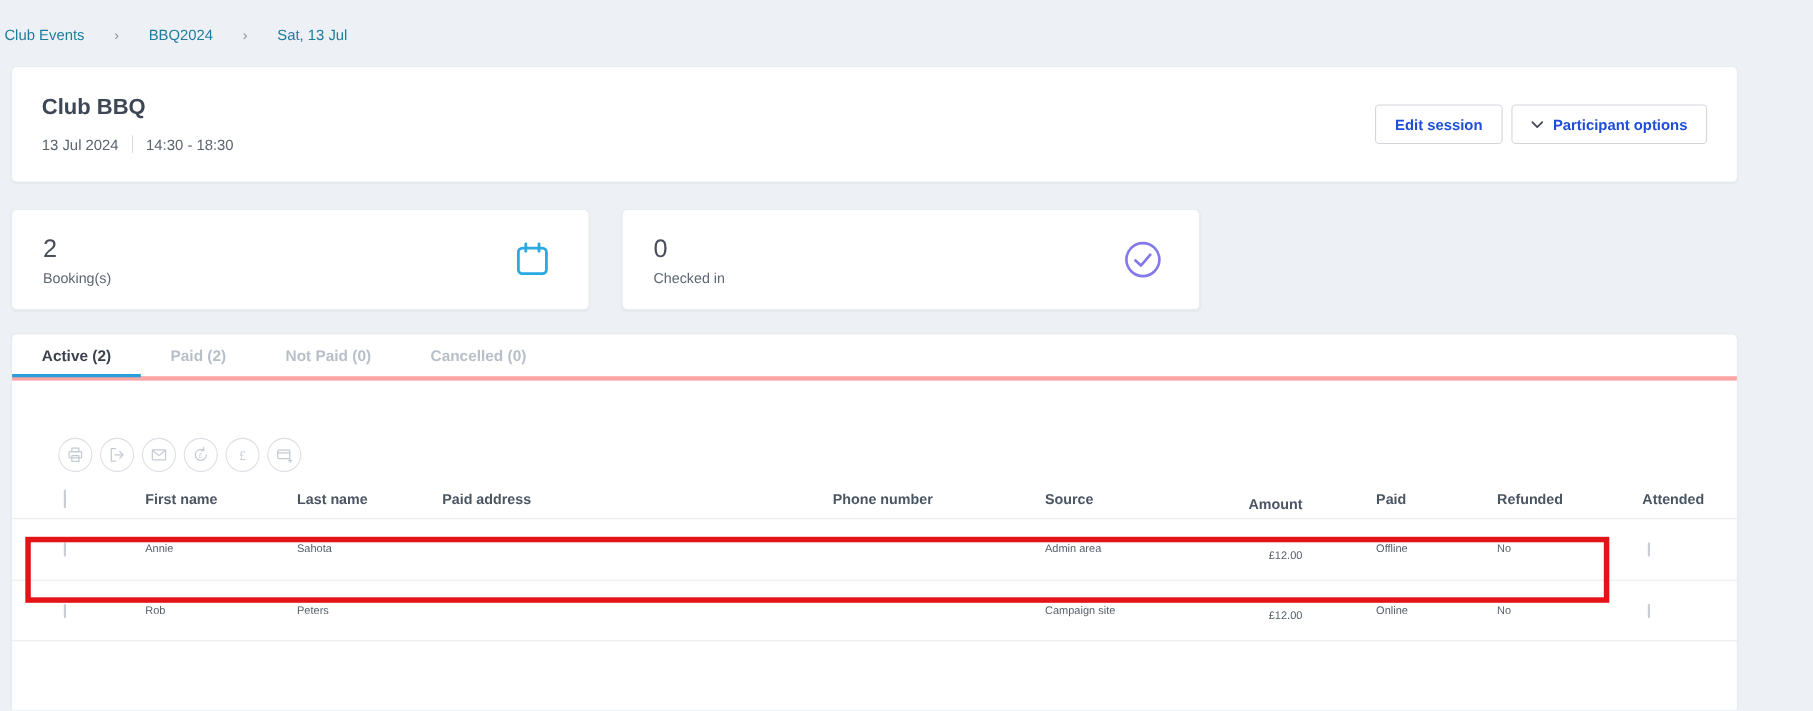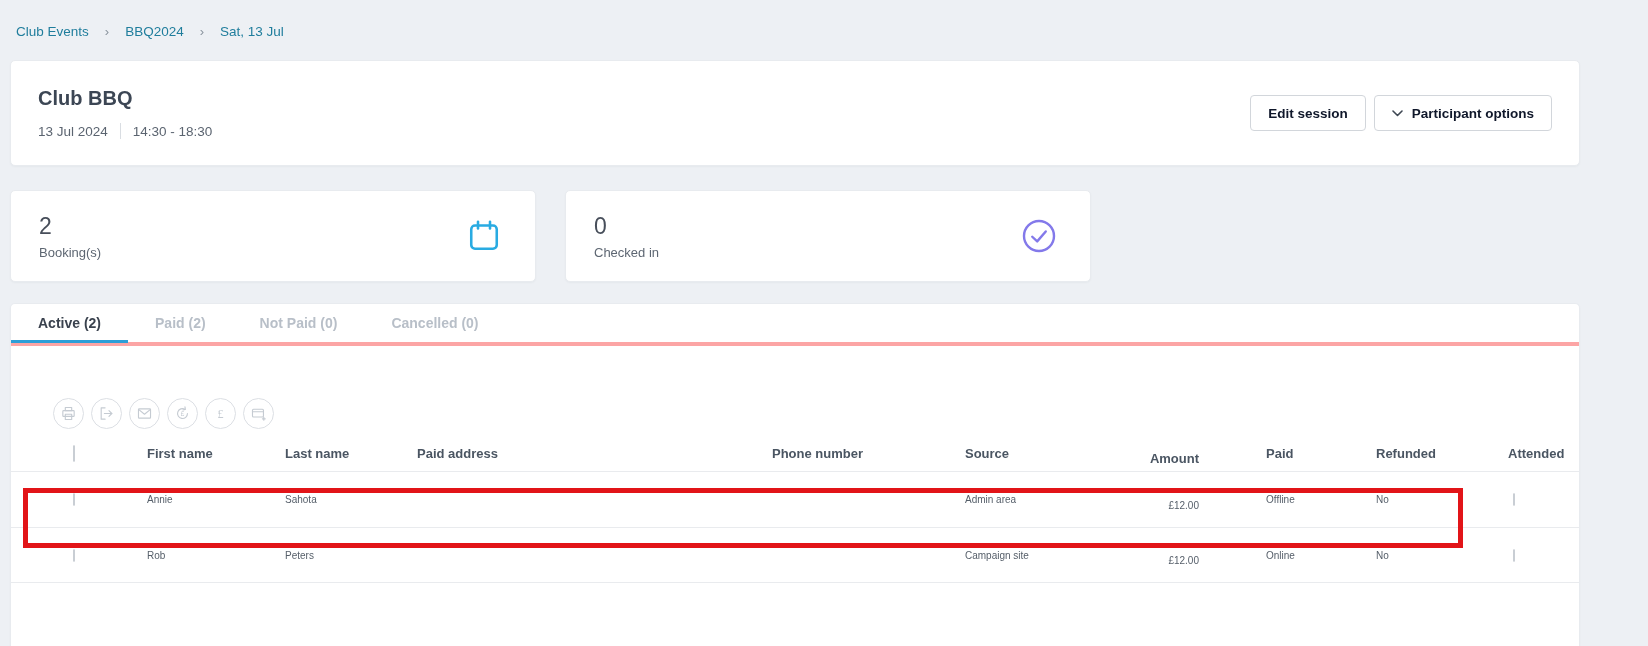--- a/index.html
+++ b/index.html
@@ -4,56 +4,56 @@
 <style>
   * { margin:0; padding:0; box-sizing:border-box; }
   html,body { background:#edf0f4; }
   .page {
     position:relative; width:1648px; height:646px; overflow:hidden;
     background:#edf0f4;
     font-family:"Liberation Sans", sans-serif;
     color:#555e69;
   }
   
-  .breadcrumb { position:absolute; left:16px; top:24px; display:flex; align-items:flex-end; gap:16px; font-size:13.5px; }
+  .breadcrumb { position:absolute; left:4px; top:24px; display:flex; align-items:flex-end; gap:27px; font-size:13.5px; }
   .crumb { color:#1f7d9c; cursor:pointer; }
   .crumb-sep { color:#8a949e; font-size:13px; }
   
   .card { position:absolute; background:#fff; border:1px solid #e8ebef; border-radius:5px; box-shadow:0 1px 2px rgba(30,40,60,0.04); }
   .header-card { left:10px; top:60px; width:1570px; height:106px; }
   .header-inner { display:flex; justify-content:space-between; align-items:center; height:100%; padding:18px 27px; }
   .session-title { font-size:20px; font-weight:700; color:#3c4654; }
   .session-sub { display:flex; align-items:center; gap:12px; margin-top:13px; font-size:13.5px; color:#5b6470; }
   .vbar { width:1px; height:16px; background:#d9dde2; }
   .hdr-buttons { display:flex; gap:8px; }
   .btn {
     display:flex; align-items:center; gap:9px; height:36px; padding:0 17px;
     background:#fff; border:1px solid #d2d6db; border-radius:4px;
-    font-size:13.5px; font-weight:600; color:#0f172a; cursor:pointer;
+    font-size:13.5px; font-weight:600; color:#1d4ed8; cursor:pointer;
     font-family:"Liberation Sans", sans-serif;
   }
   
   .stat-card { top:190px; width:526px; height:92px; }
   .stat-card.c1 { left:10px; }
   .stat-card.c2 { left:565px; }
   .stat-inner { display:flex; justify-content:space-between; align-items:center; height:100%; padding:0 33px 0 28px; }
   .stat-value { font-size:23px; color:#474e5a; }
   .stat-label { font-size:13px; color:#5d6672; margin-top:5px; }
   
   .main-panel { position:absolute; left:10px; top:303px; width:1570px; height:343px; background:#fff; border:1px solid #e8ebef; border-bottom:none; border-radius:5px 5px 0 0; box-shadow:0 1px 2px rgba(30,40,60,0.04); }
   .tabs { display:flex; height:42px; border-bottom:4px solid #fca5a5; }
   .tab { position:relative; display:flex; align-items:center; padding:0 27px; font-size:14px; font-weight:700; color:#b8bfc8; cursor:pointer; }
   .tab.active { color:#3a424e; }
   .tab.active::after { content:""; position:absolute; left:0; right:0; bottom:-1px; height:3px; background:#2d9fd8; }
   
   .toolbar { display:flex; gap:7px; margin:52px 0 0 42px; }
   .tool-btn { width:31px; height:31px; border-radius:50%; border:1px solid #dcdfe4; background:#fff; display:flex; align-items:center; justify-content:center; cursor:pointer; }
   .tool-btn svg { display:block; }
   
-  .grid-row { display:grid; grid-template-columns:74px 138px 132px 355px 193px 150px 84px 177px 132px 80px; align-items:center; padding-left:62px; }
+  .grid-row { display:grid; grid-template-columns:74px 138px 132px 355px 193px 150px 84px 177px 132px 80px; align-items:center; padding-left:47px; }
   .thead { margin-top:6px; height:37px; border-bottom:1px solid #e9ebee; font-size:13px; font-weight:700; color:#4a5562; }
   .trow { height:56px; border-bottom:1px solid #e9ebee; font-size:10px; color:#555e69; }
   .trow.r2 { height:55px; }
   .col-amount { text-align:right;margin-top:11px; }
   .col-paid { padding-left:67px; }
   .cb { width:18px; height:18px; background:#fff; border:1px solid #c9ced4; border-radius:3px; cursor:pointer; }
   .cb.attended { margin-left:5px; }
   
   .highlight-box { position:absolute; left:23px; top:488px; width:1440px; height:60px; border:5px solid #e21418; pointer-events:none; }
 </style>

